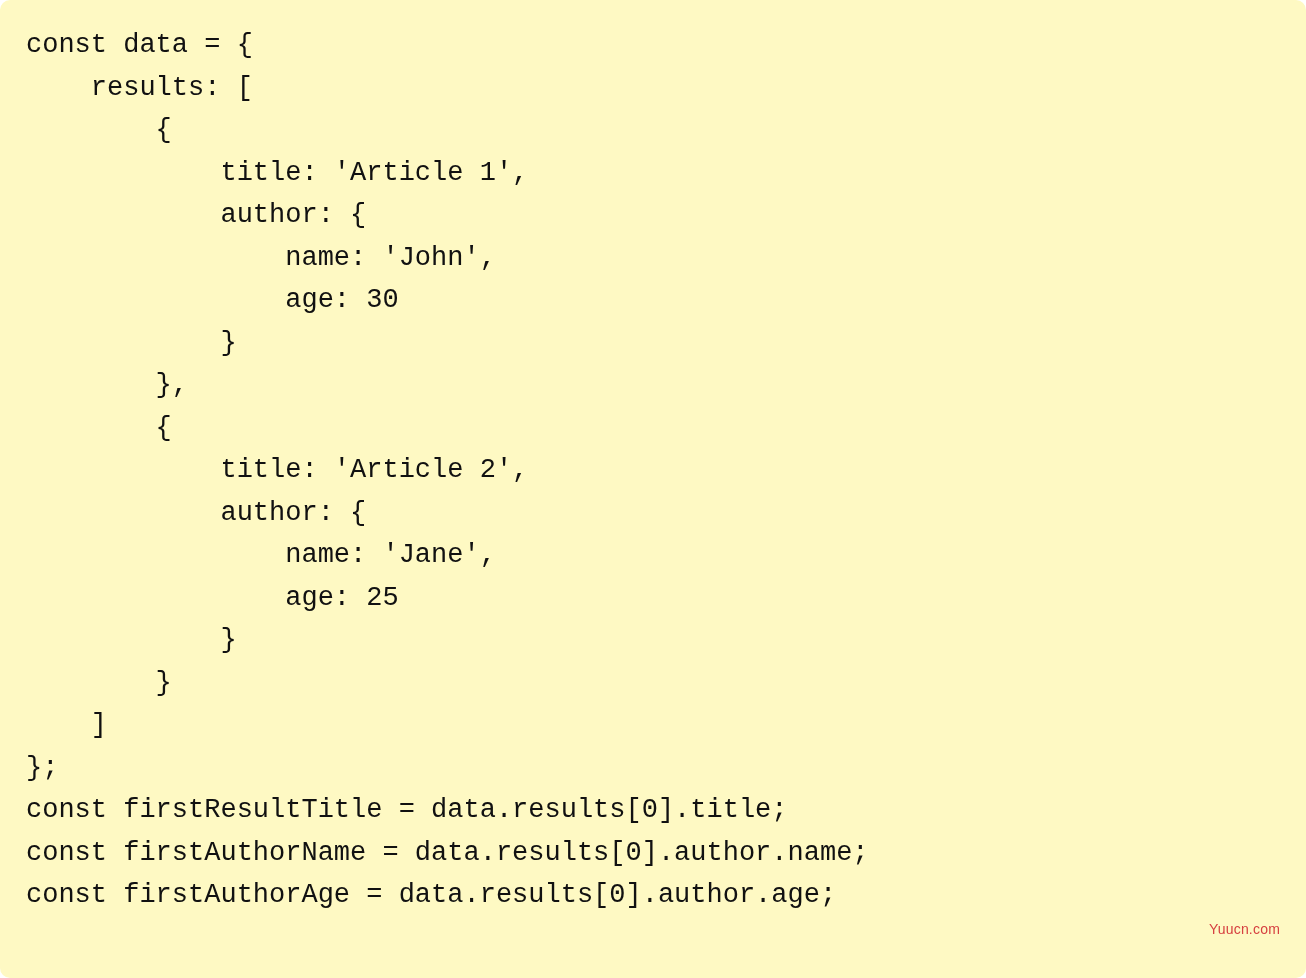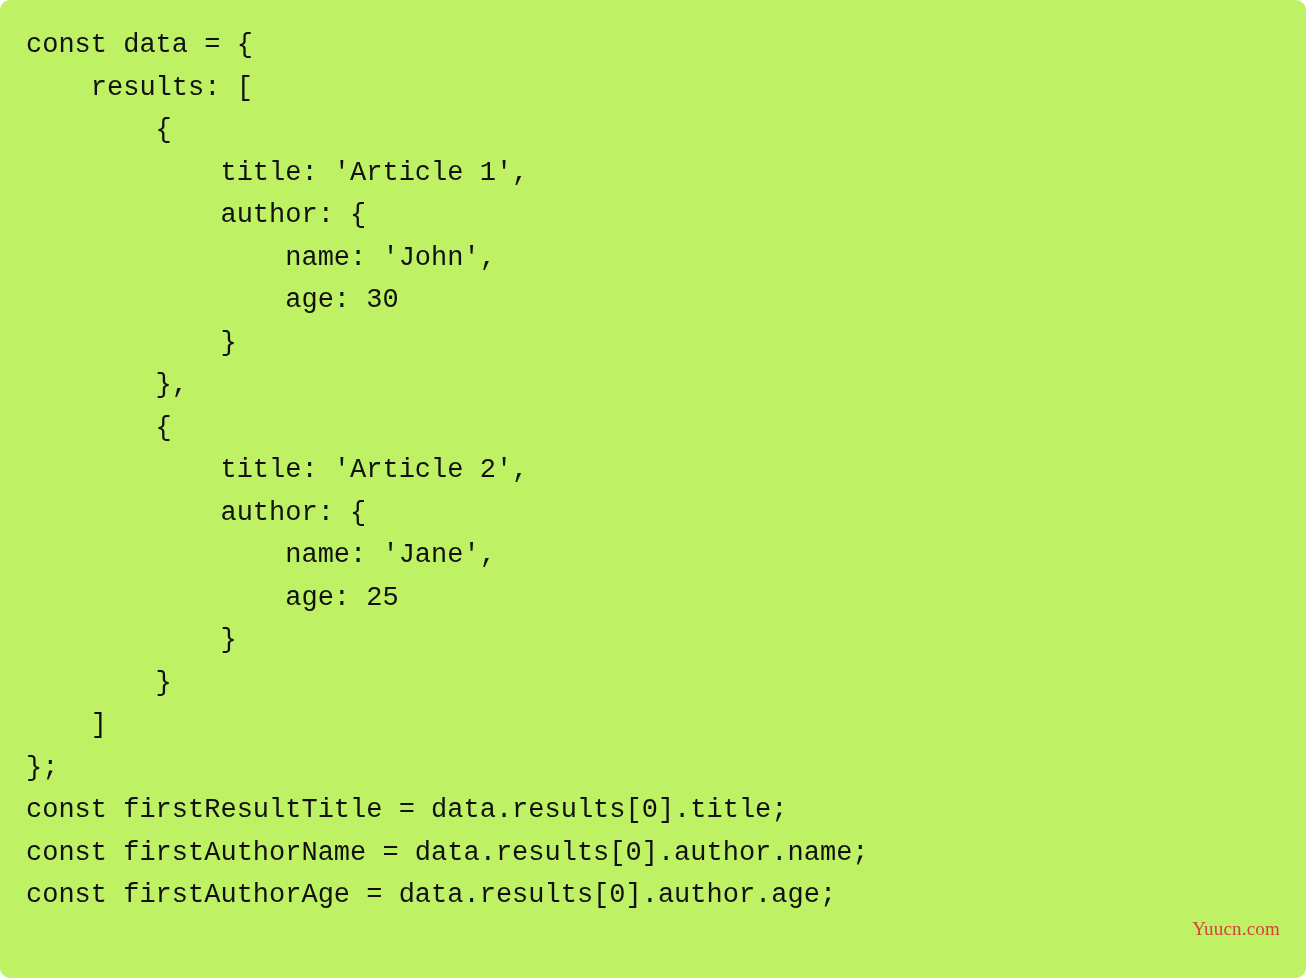--- a/index.html
+++ b/index.html
@@ -7,38 +7,38 @@
     padding: 0;
     width: 1306px;
     height: 978px;
     background: #ffffff;
     font-family: -apple-system, BlinkMacSystemFont, "Segoe UI", "Helvetica Neue", Arial, monospace;
   }
   .code-block {
     box-sizing: border-box;
     width: 1306px;
     height: 978px;
-    background: #bef264;
+    background: #fef9c3;
     border-radius: 10px;
     padding: 24px 26px;
     position: relative;
     font-family: ui-monospace, SFMono-Regular, "SF Mono", Menlo, Consolas, "Liberation Mono", monospace;
     font-size: 27px;
     line-height: 42.5px;
     color: #111111;
     white-space: pre;
     overflow: hidden;
   }
   .watermark {
     position: absolute;
     right: 26px;
     bottom: 28px;
     color: #d64040;
-    font-family: Liberation Serif, serif;
-    font-size: 19px;
+    font-family: Liberation Sans, sans-serif;
+    font-size: 14px;
     letter-spacing: 0.2px;
   }
 </style>
 </head>
 <body>
 
 <div class="code-block"><span>const data = {</span>
 <span>    results: [</span>
 <span>        {</span>
 <span>            title: 'Article 1',</span>

